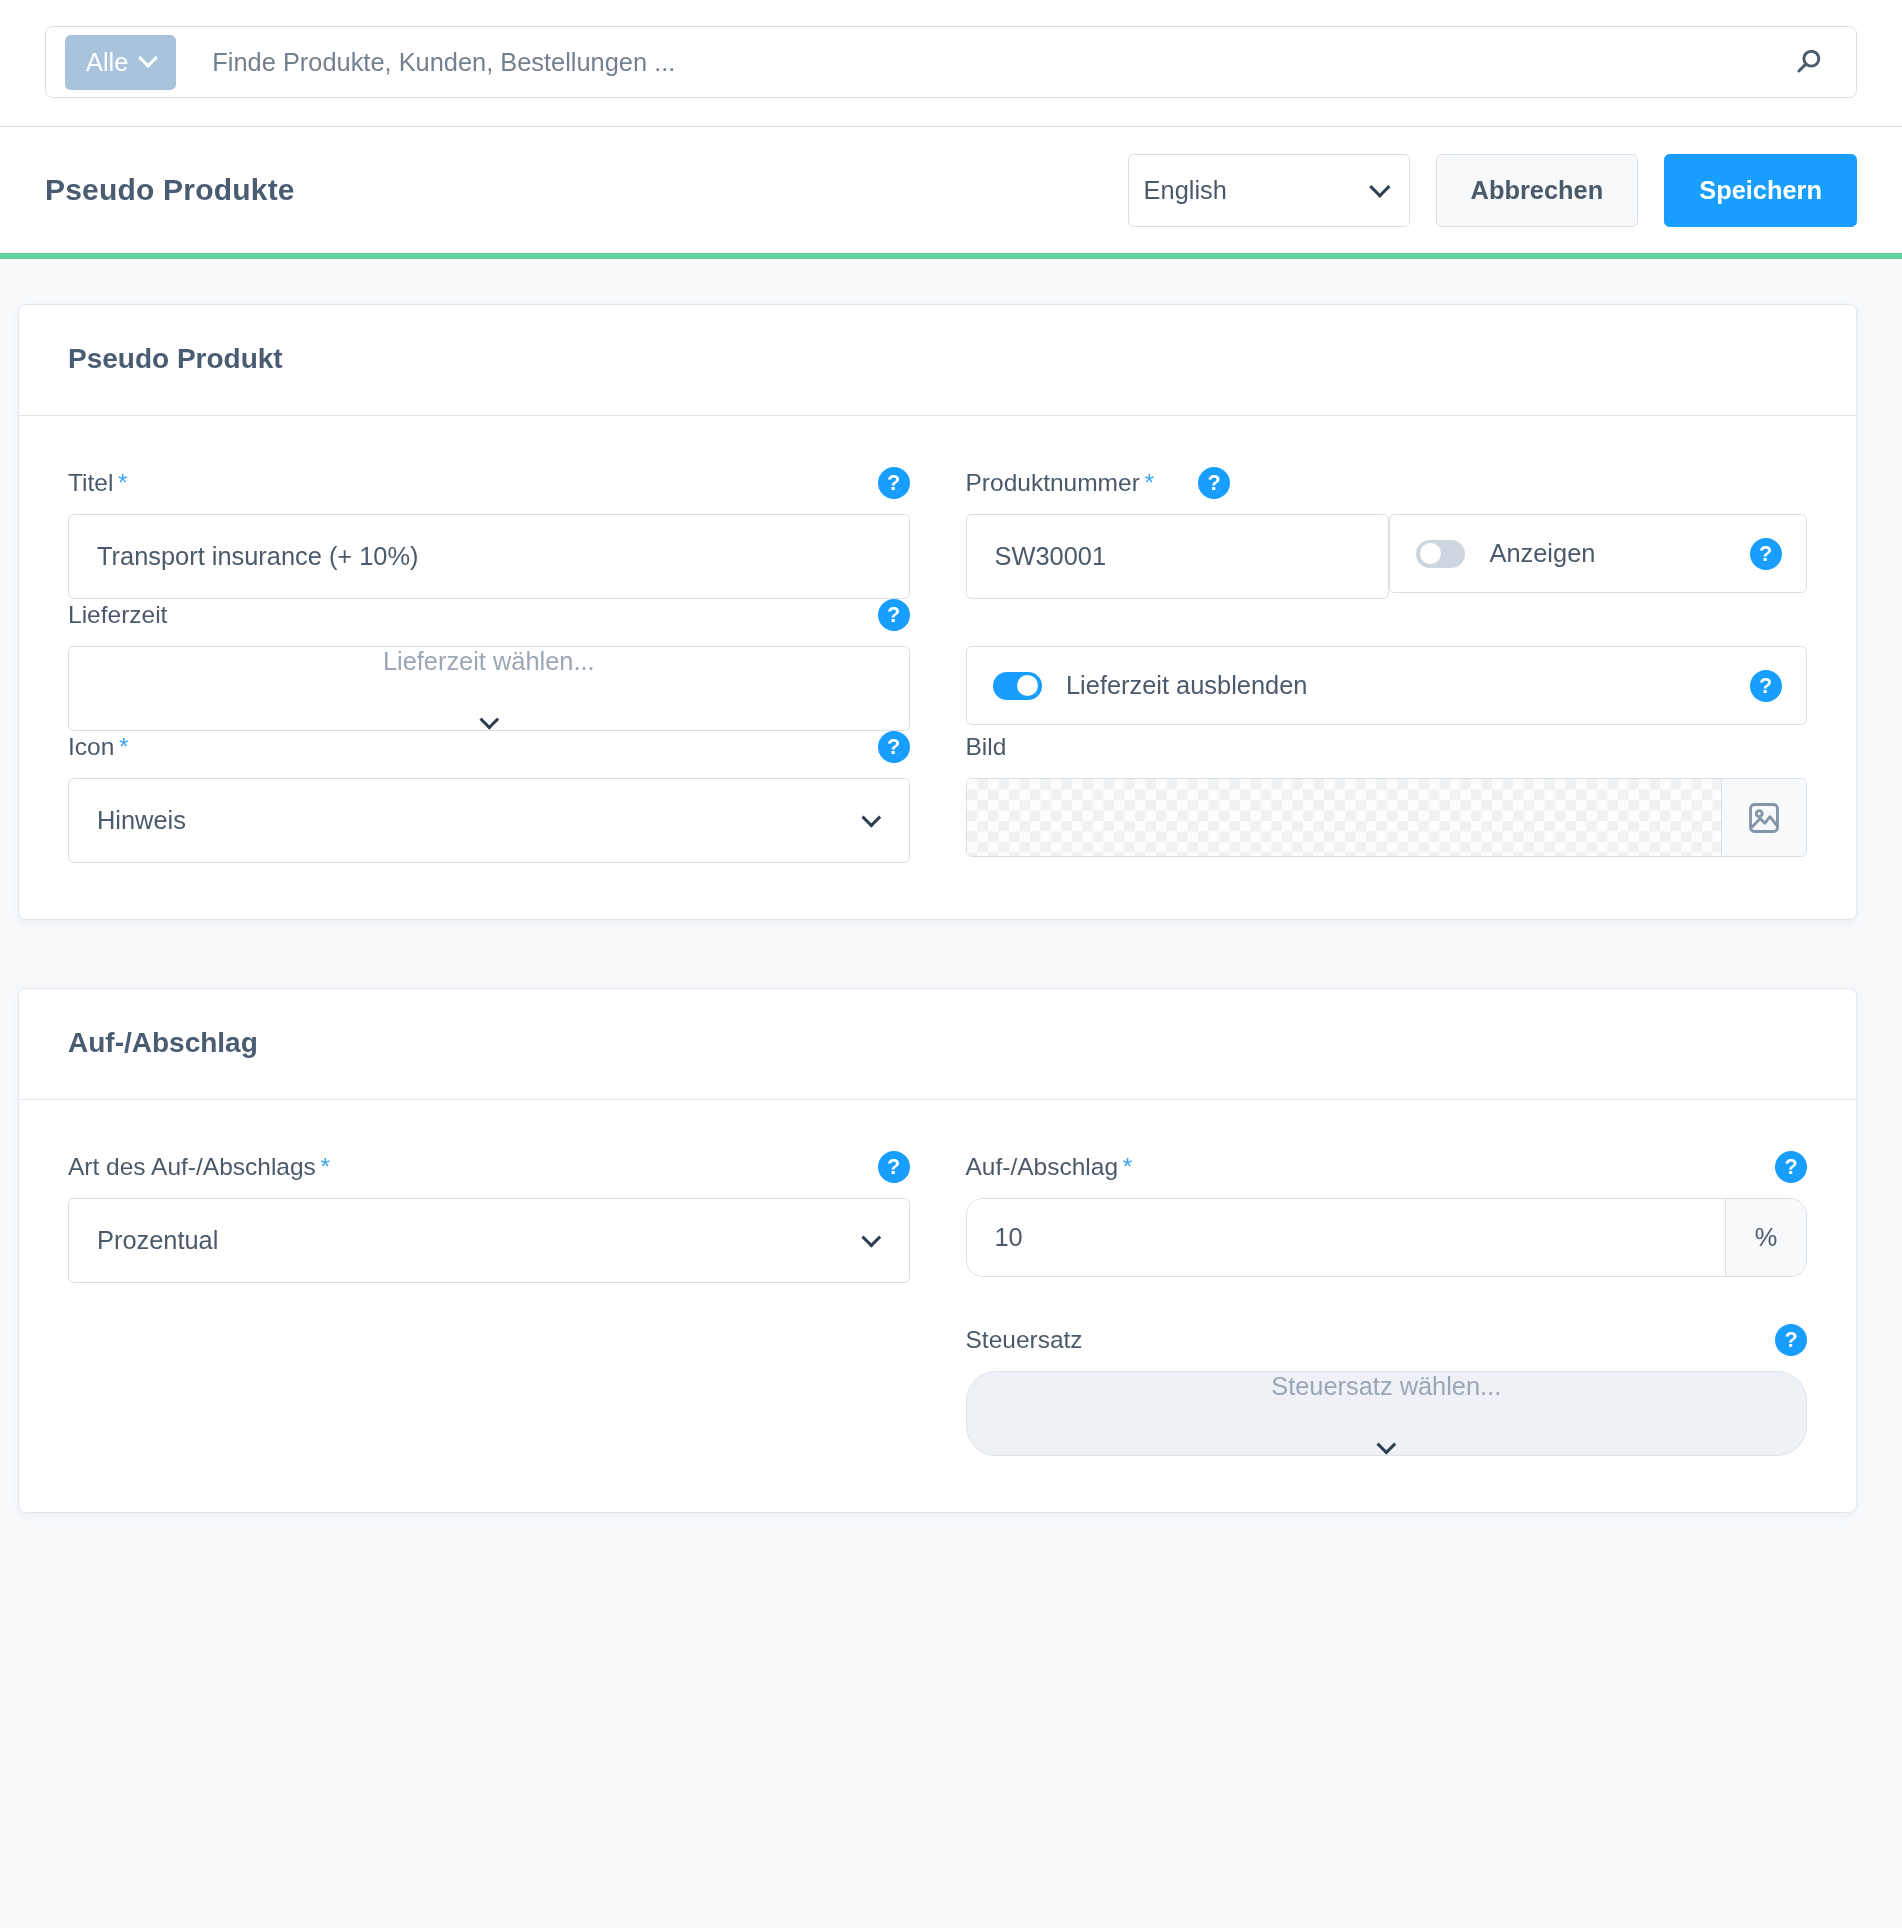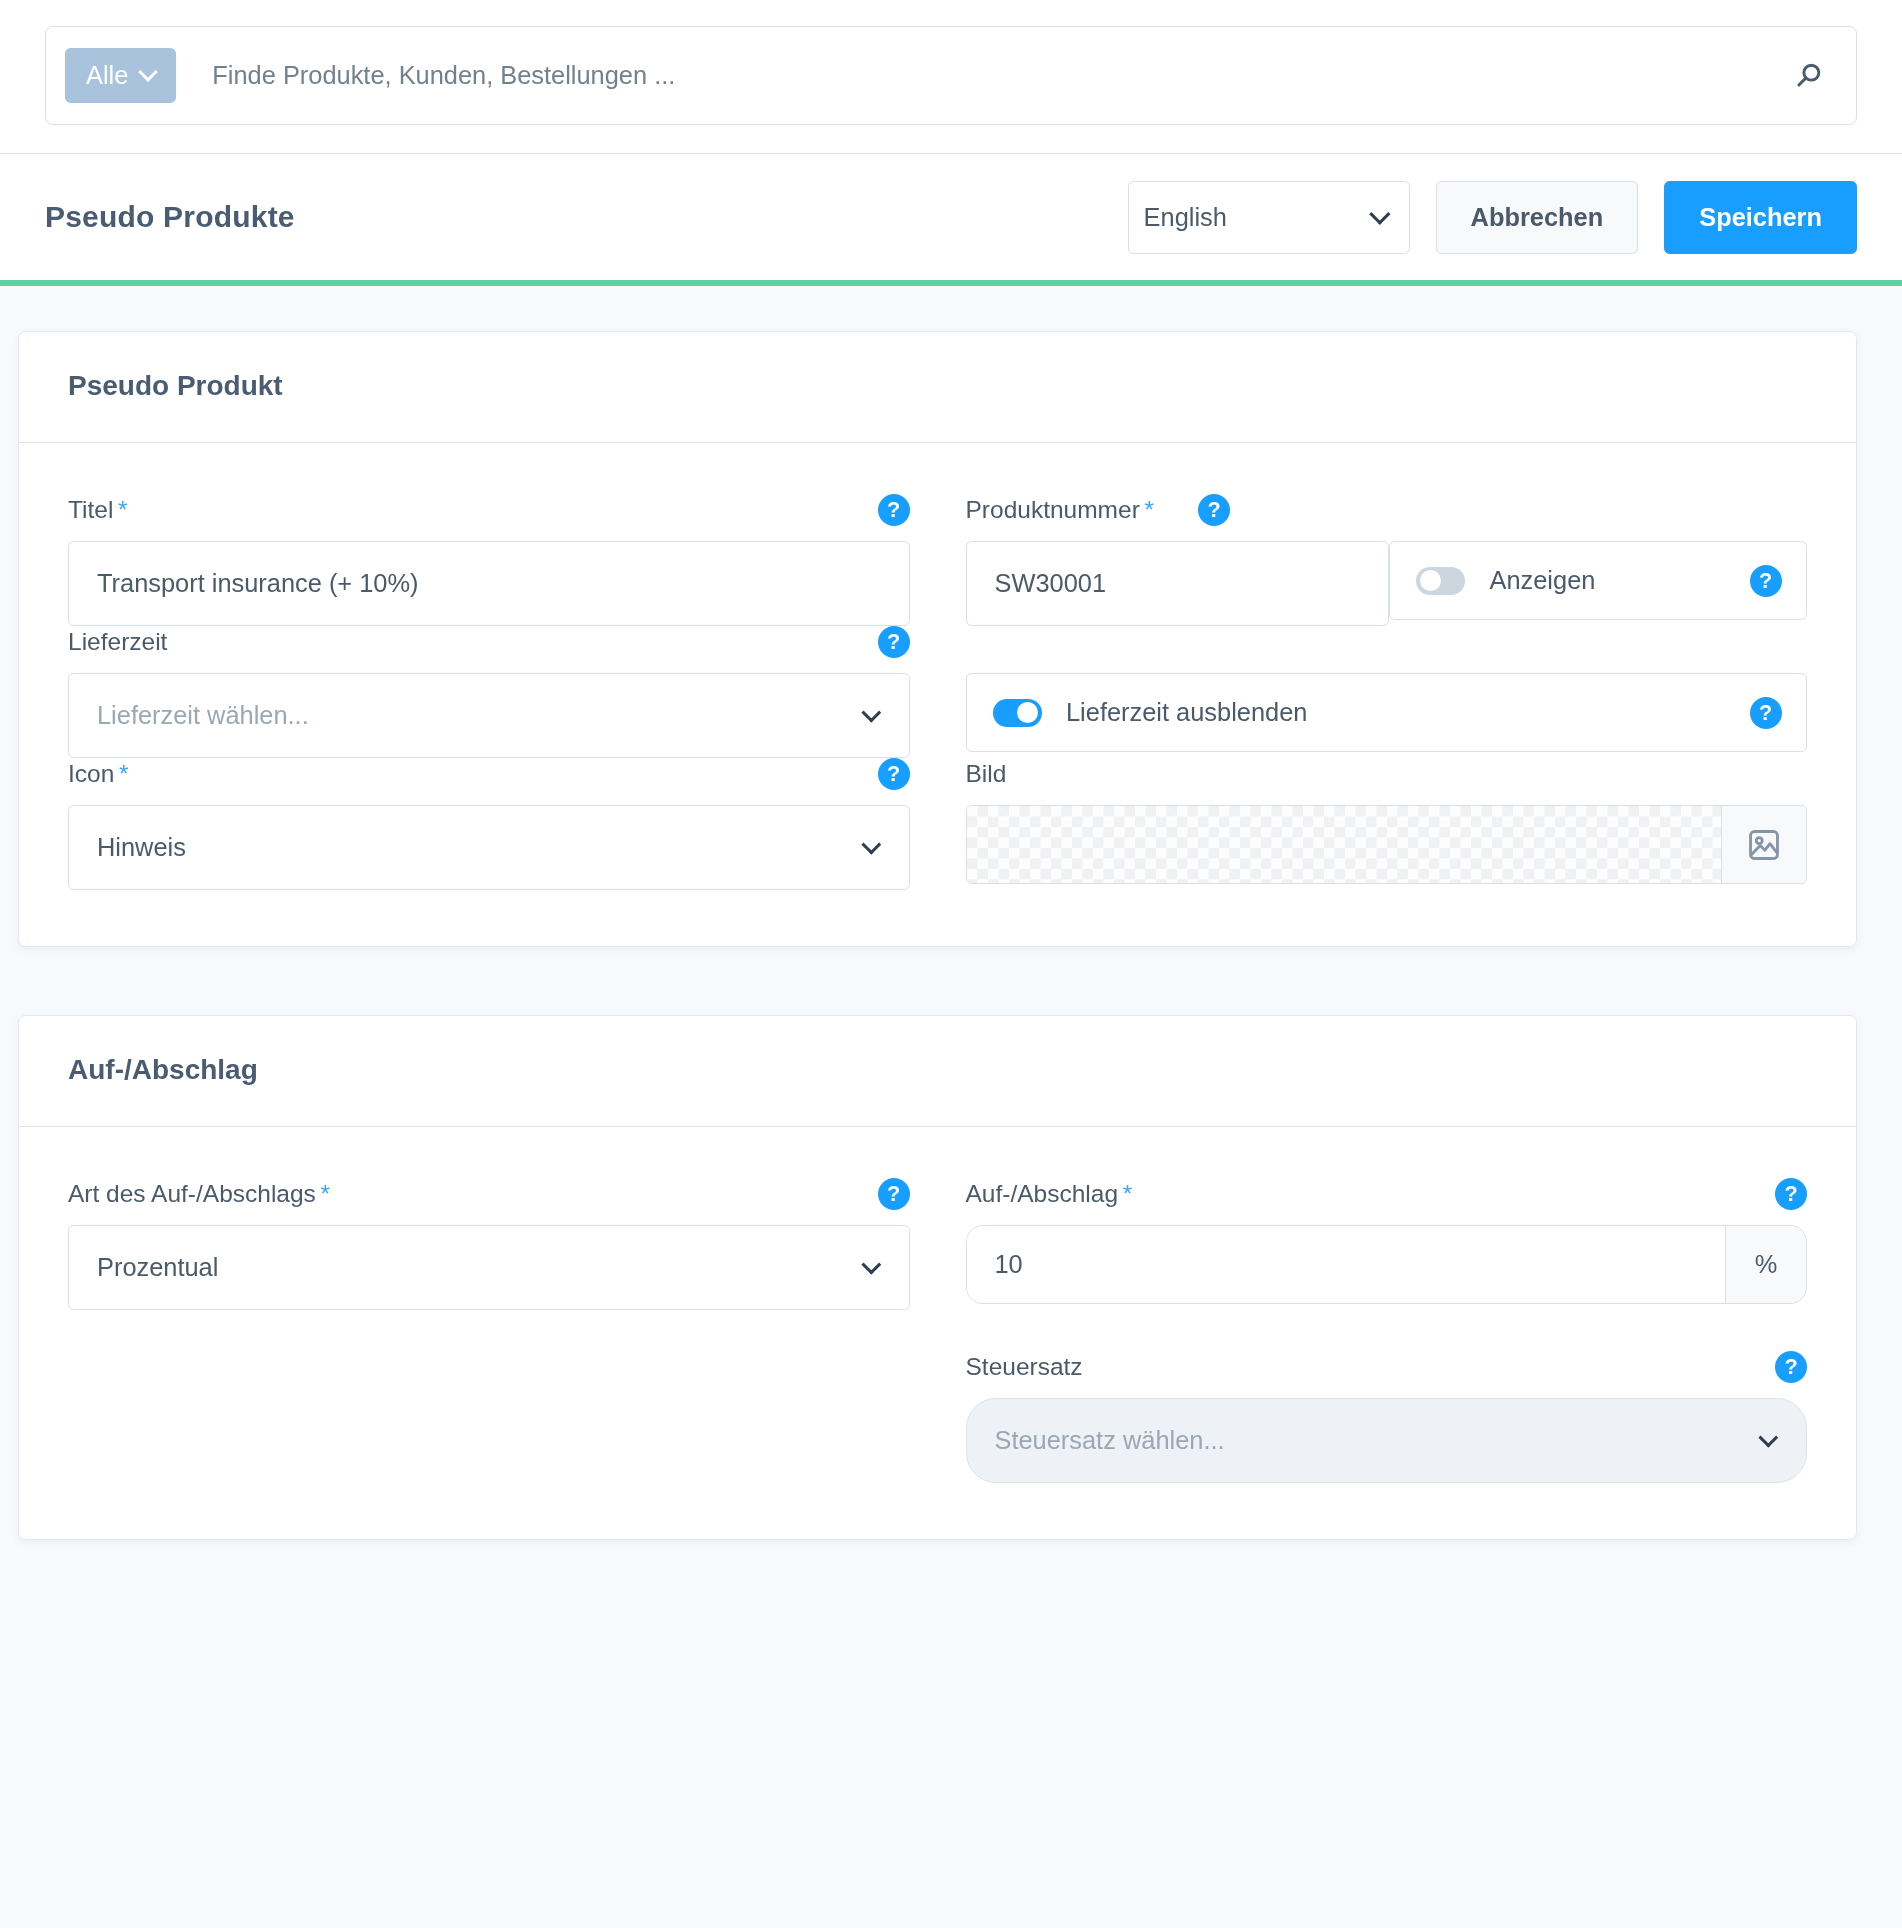--- a/index.html
+++ b/index.html
@@ -14,21 +14,21 @@
 
   
   .searchbar-wrap {
     background: #ffffff;
     padding: 26px 45px 28px 45px;
     border-bottom: 0.9px solid #dfe3e8;
   }
   .searchbar {
     display: flex;
     align-items: center;
-    height: 99px;
+    height: 72px;
     border: 0.9px solid #d8dfe5;
     border-radius: 7.5px;
     background: #ffffff;
     padding: 0 22.6px 0 19px;
   }
   .scope-badge {
     display: flex;
     align-items: center;
     gap: 13px;
     background: #a9c3dd;
@@ -156,21 +156,21 @@
     border: 0.9px solid #d8dfe5;
     border-radius: 5.6px;
     background: #fff;
     font-family: inherit; font-size: 25.4px; color: #4a5a6a;
     padding: 0 28px;
     outline: 0;
     display: flex; align-items: center;
   }
   .input::placeholder { color: #9aa7b5; opacity: 1; }
   .select-box { position: relative; cursor: pointer; justify-content: space-between; }
-  .select-box.placeholder-text { color: #9aa7b5; }
+  .select-box.placeholder-text { color: #9aa7b5; flex-direction: column; }
   .select-box.disabled { background: #eef1f5; border-color: #dde3e9; border-radius: 30px; }
   .select-box .chev-d {
     width: 14px; height: 14px;
     border-right: 3.8px solid #2c3e50;
     border-bottom: 3.8px solid #2c3e50;
     transform: rotate(45deg) translateY(-4.7px);
     flex: 0 0 auto; margin-right: 5.6px;
   }
 
   

